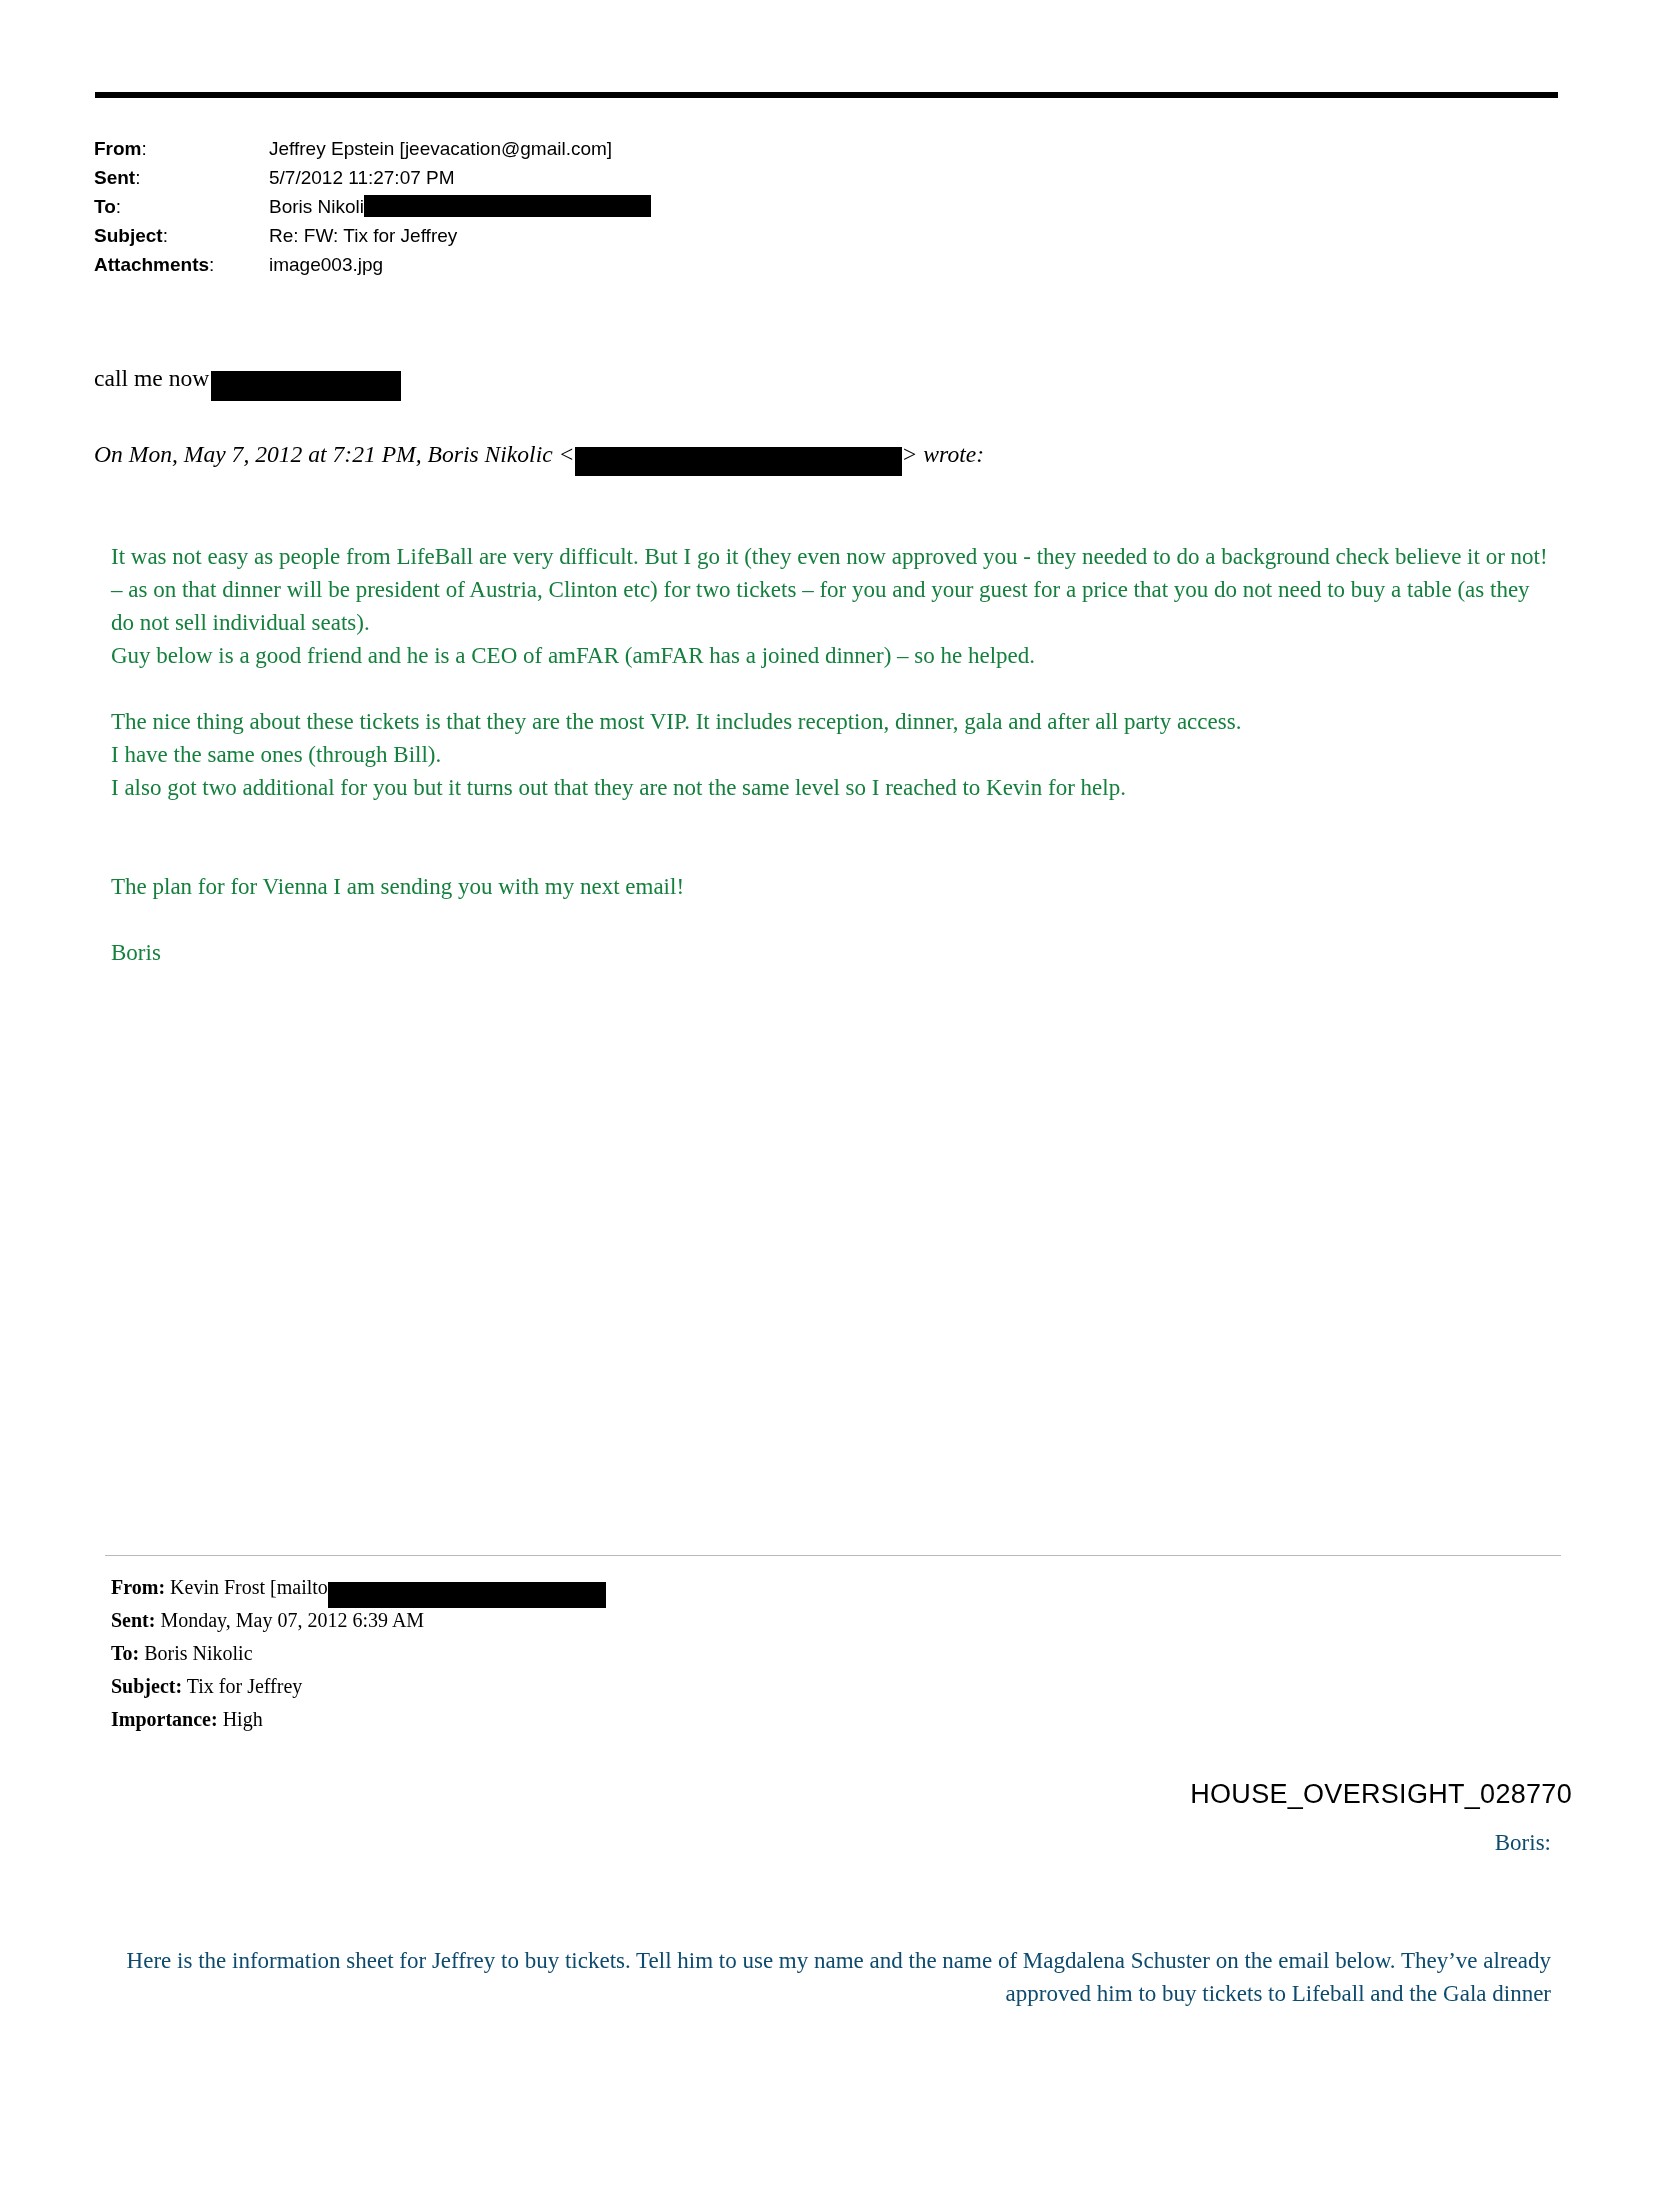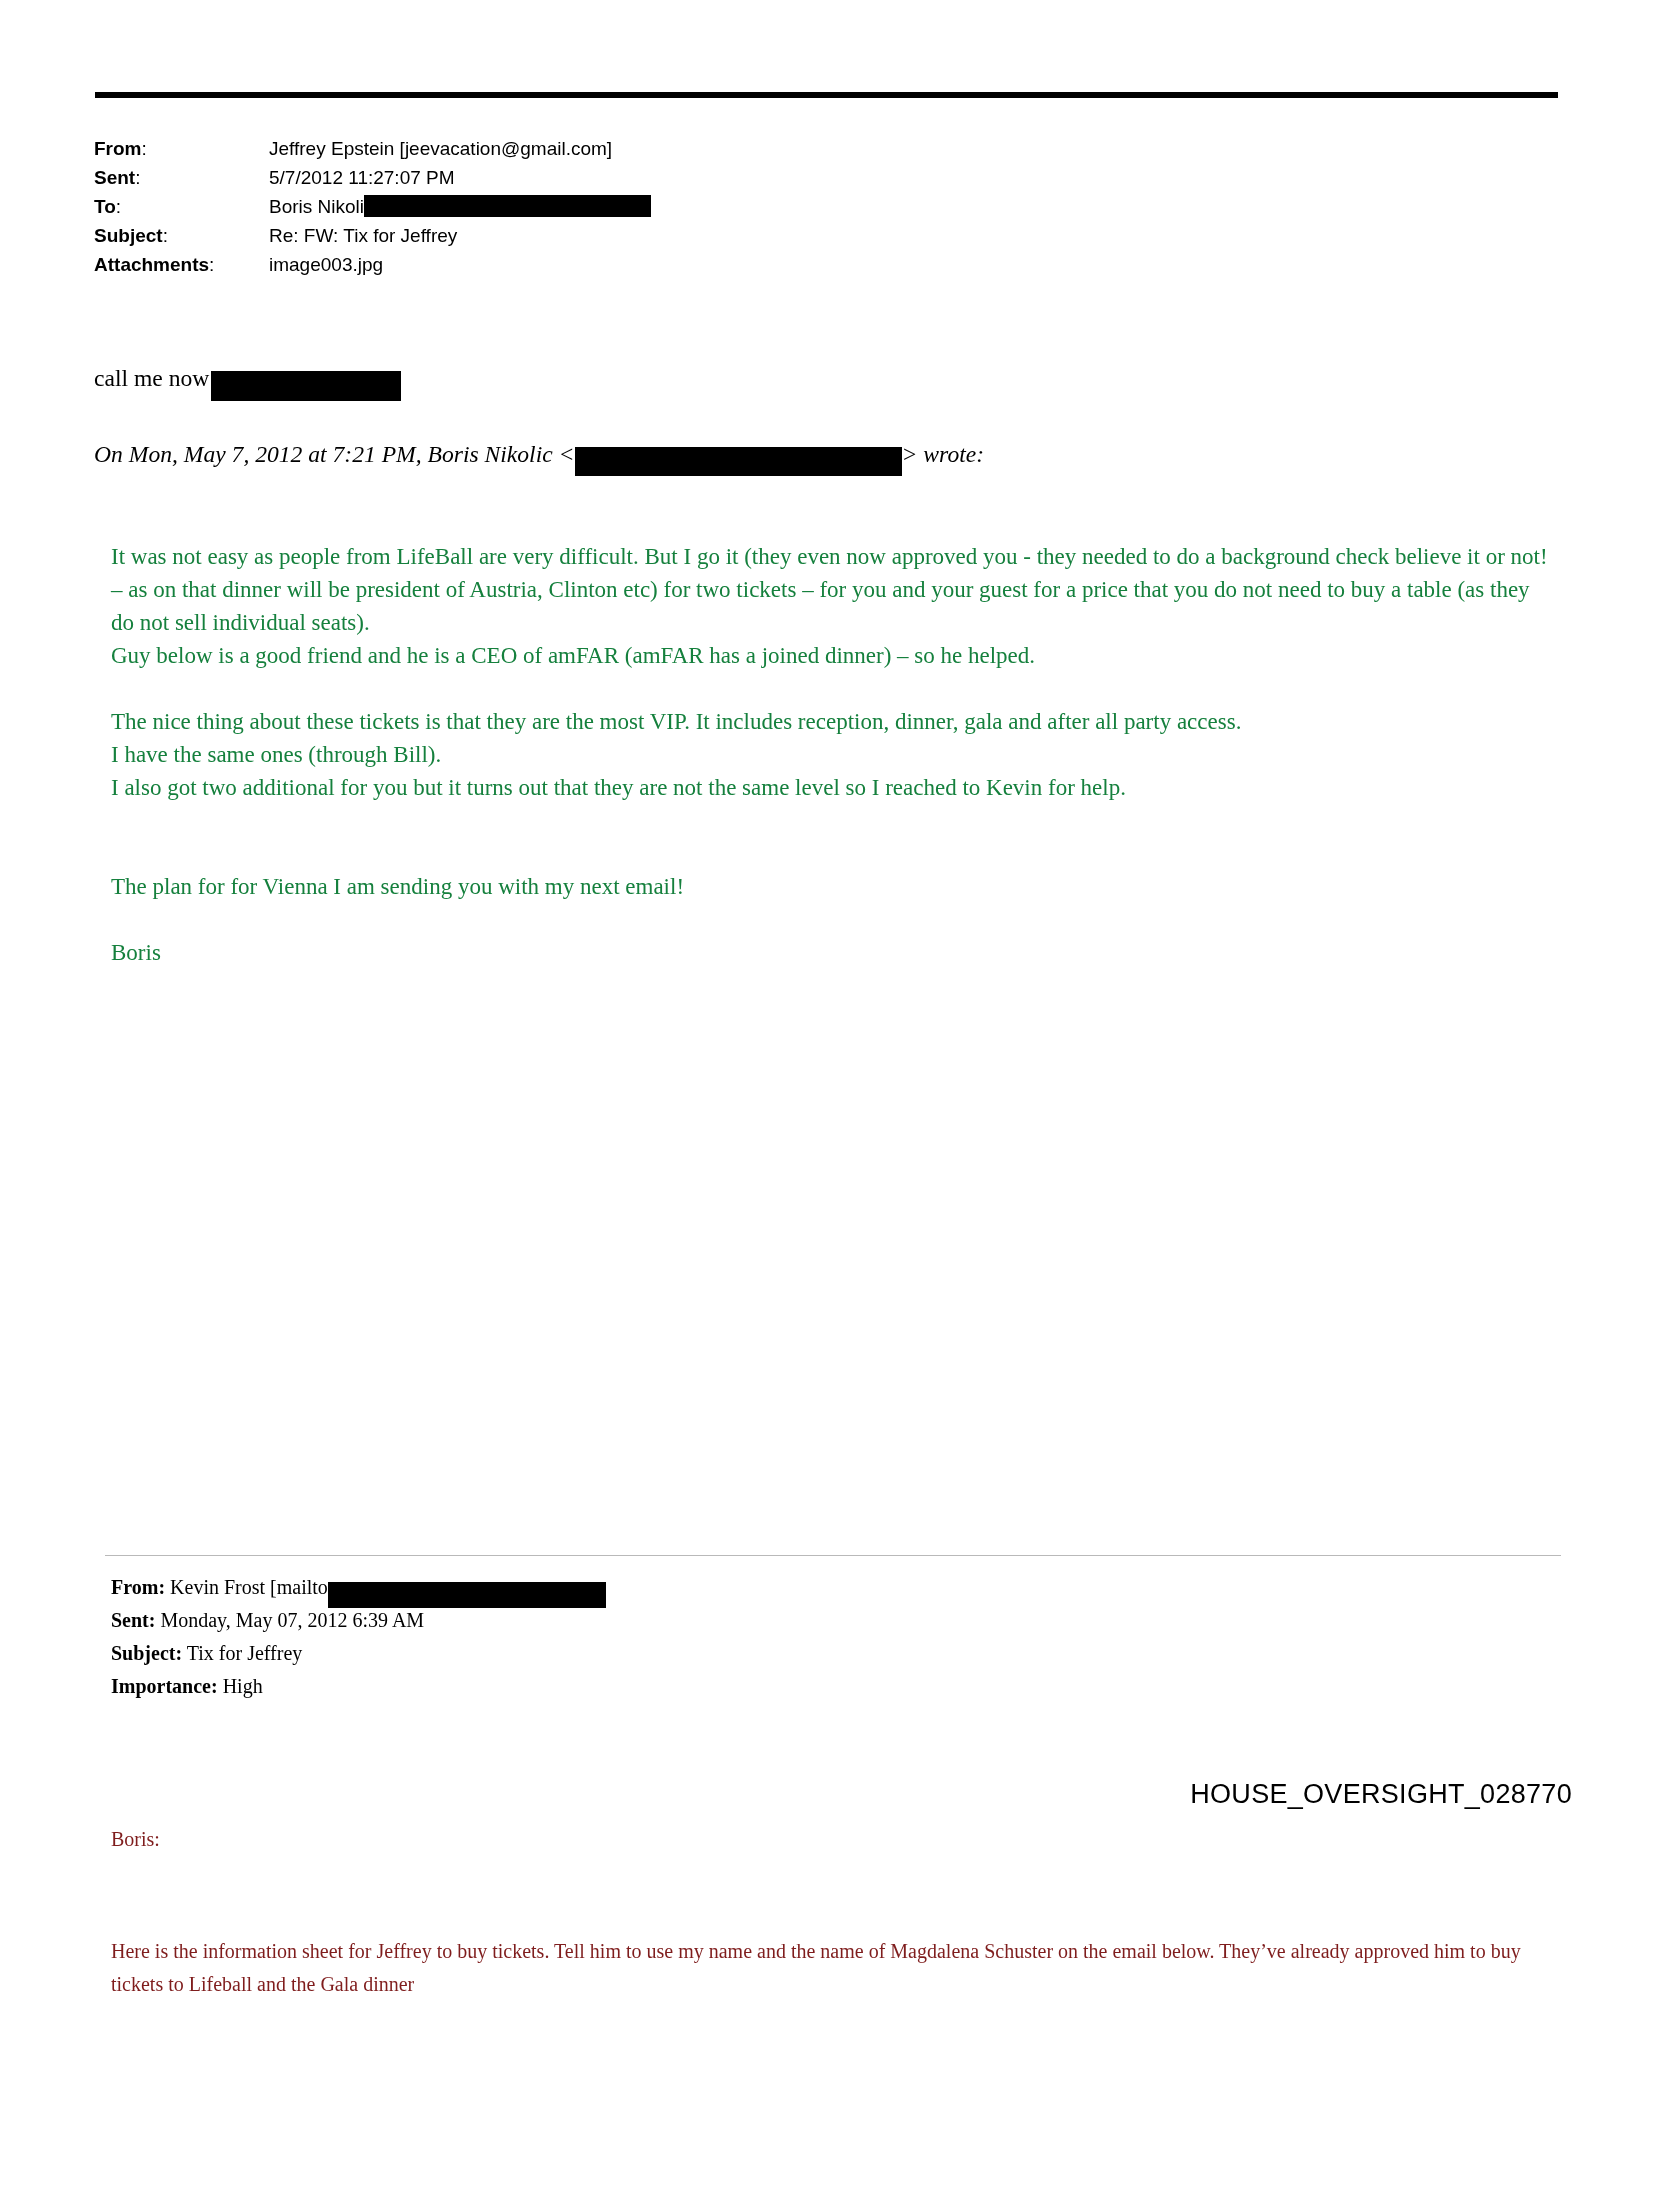--- a/index.html
+++ b/index.html
@@ -151,23 +151,24 @@
     height: 26px;
     position: relative;
     top: 5.2px;
   }
 
   .inner-body {
     position: absolute;
     left: 111px;
     top: 1803px;
     width: 1440px;
-    font-size: 20px;
+    font-size: 23px;
     line-height: 33px;
-    color: #7f1d1d;
+    color: #0c4a6e;
+    text-align: right;
   }
   .inner-body .gap { height: 39px; }
 
   .footer-id {
     position: absolute;
     right: 97px;
     bottom: 38px;
     font-size: 27px;
     letter-spacing: 0.3px;
     font-family: "Liberation Sans", sans-serif;
@@ -239,20 +240,24 @@
   <div class="inner-hdr">
     <div class="line">
       <b>From:</b>
       <span>Kevin Frost [mailto</span><span class="redact"></span>
     </div>
     <div class="line">
       <b>Sent:</b>
       <span>Monday, May 07, 2012 6:39 AM</span>
     </div>
     <div class="line">
+      <b>To:</b>
+      <span>Boris Nikolic</span>
+    </div>
+    <div class="line">
       <b>Subject:</b>
       <span>Tix for Jeffrey</span>
     </div>
     <div class="line">
       <b>Importance:</b>
       <span>High</span>
     </div>
   </div>
 
   <div class="inner-body serif">

